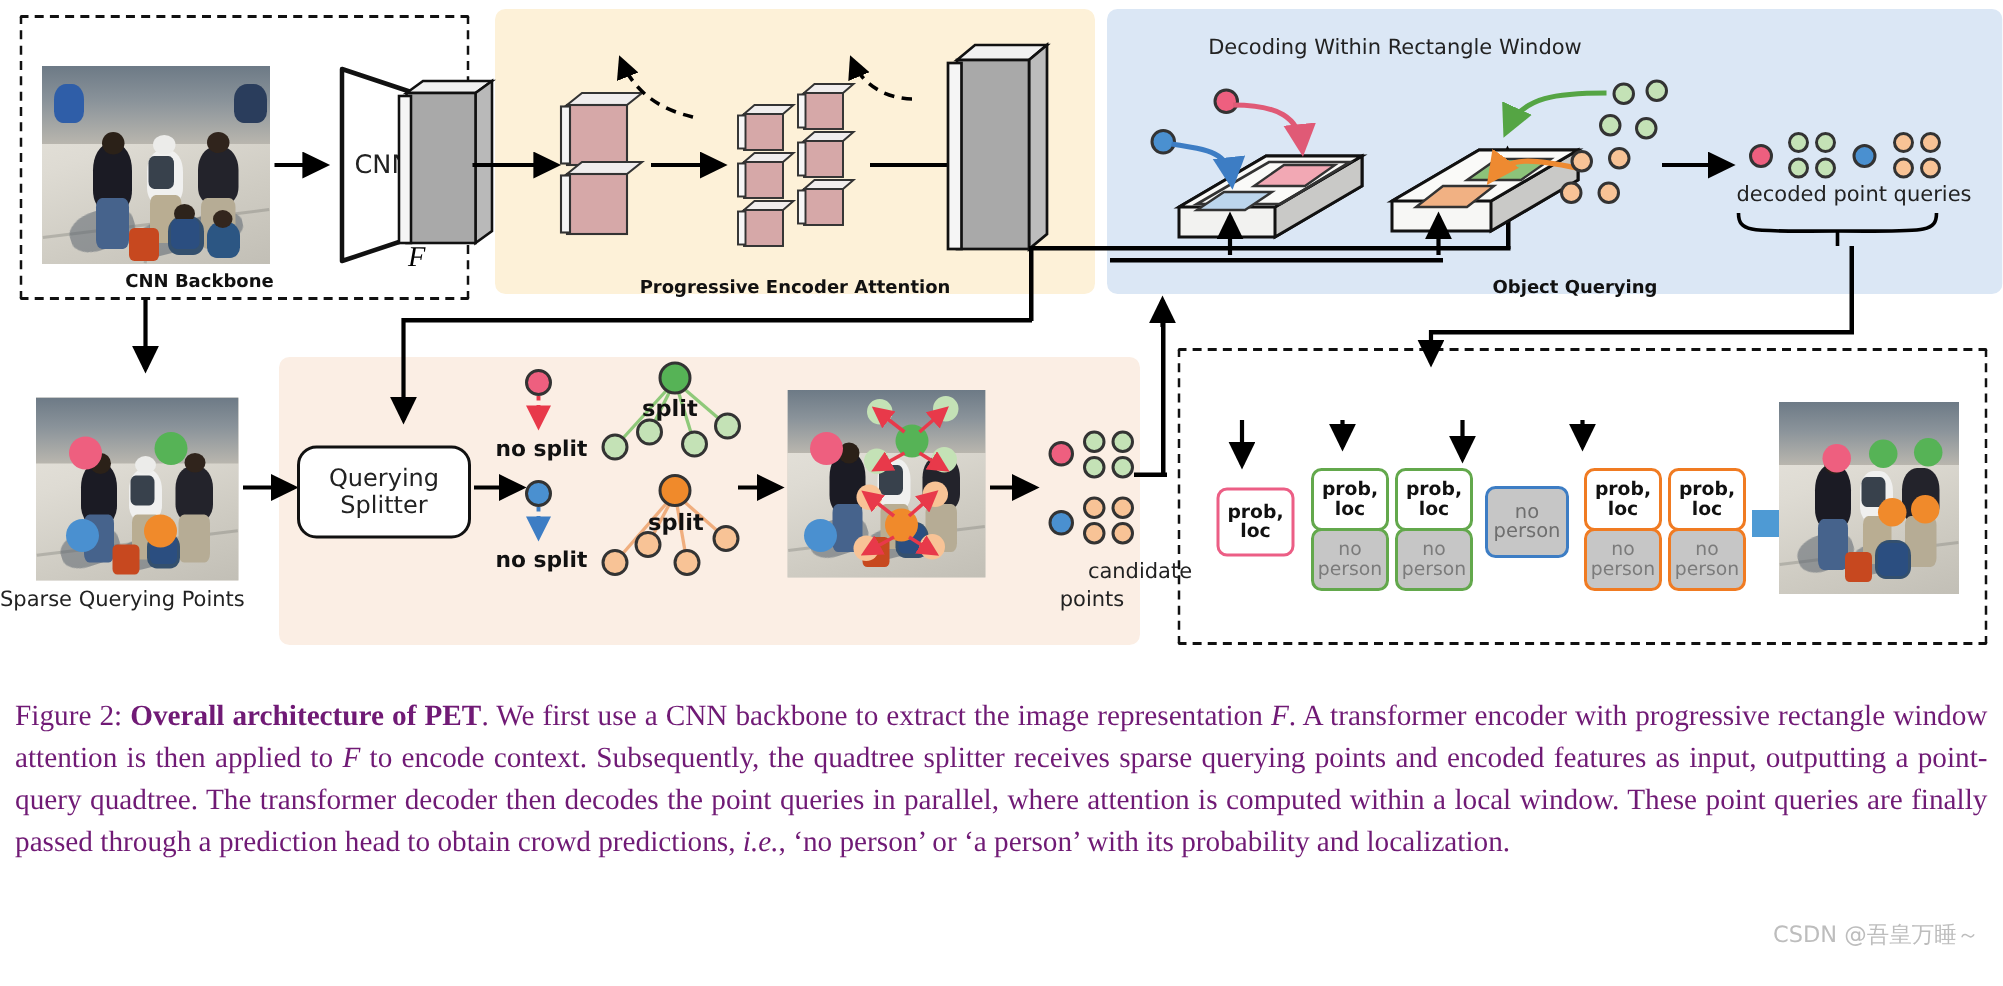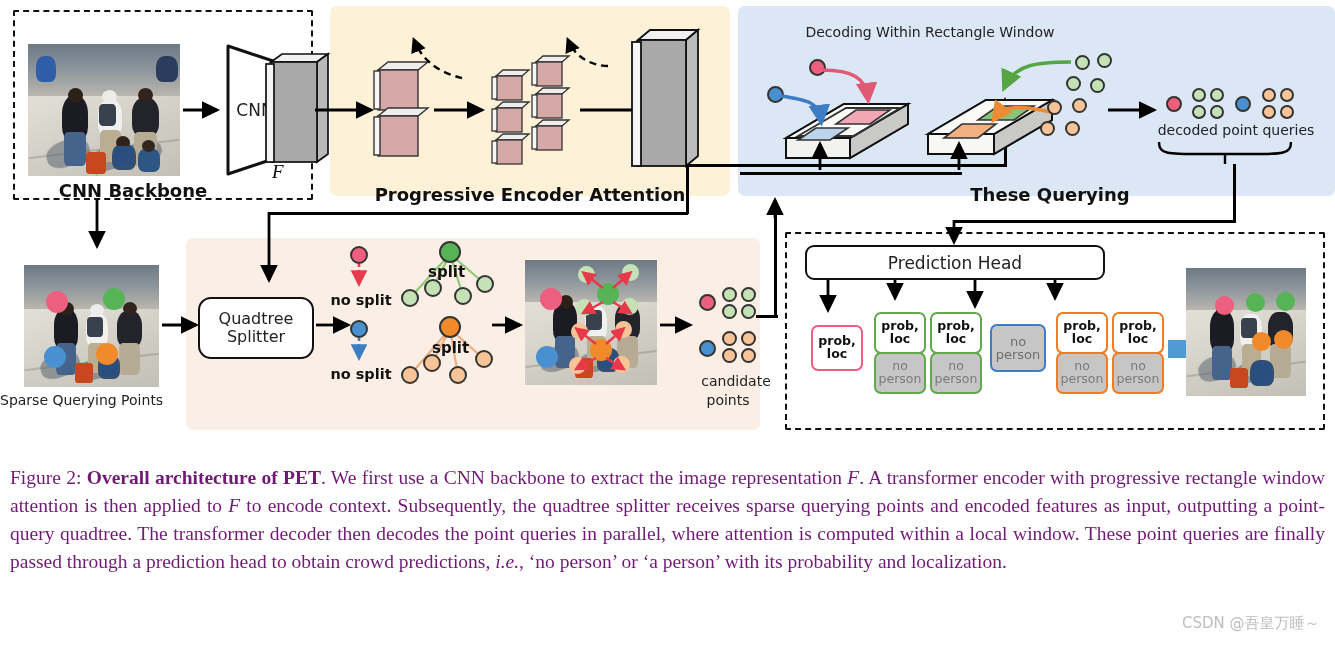--- a/index.html
+++ b/index.html
@@ -7,21 +7,21 @@
        font-family:"DejaVu Sans",sans-serif;}
   #fig{position:absolute;left:0;top:0;width:1335px;height:450px;}
   .abs{position:absolute;}
 
   
   .panel-dashed{border:2.5px dashed #111;border-radius:2px;box-sizing:border-box;}
   .panel-yellow{background:#fdf1d8;border-radius:7px;}
   .panel-blue{background:#dbe7f5;border-radius:7px;}
   .panel-peach{background:#fbeee4;border-radius:7px;}
 
-  .ptitle{font-weight:bold;font-size:18px;color:#111;text-align:center;
+  .ptitle{font-weight:bold;font-size:12px;color:#111;text-align:center;
           font-family:"DejaVu Sans",sans-serif;white-space:nowrap;}
   .plabel{font-size:14px;color:#222;text-align:center;white-space:nowrap;
           font-family:"DejaVu Sans",sans-serif;}
   .boldsmall{font-weight:bold;font-size:13.5px;color:#111;white-space:nowrap;}
 
   
   .crowd{position:absolute;overflow:hidden;background:#cfcbc4;}
   .crowd .ground{position:absolute;inset:0;
     background:
       linear-gradient(115deg,rgba(255,255,255,.10) 0 2px,rgba(0,0,0,0) 2px 100%),
@@ -288,21 +288,21 @@
   <div class="dot" style="left:1262px;top:105px;width:14px;height:14px;background:#f8c396;border:2px solid #333;"></div>
   <div class="dot" style="left:1280px;top:105px;width:14px;height:14px;background:#f8c396;border:2px solid #333;"></div>
 
   <div class="abs plabel" style="left:1146px;top:122px;width:180px;">decoded point queries</div>
 
   <svg class="abs" style="left:1155px;top:140px;width:160px;height:32px;">
     <path d="M4,2 C4,16 14,14 70,14 C126,14 136,16 136,2" fill="none" stroke="#000" stroke-width="2.4"></path>
     <path d="M70,14 L70,24" stroke="#000" stroke-width="2.4"></path>
   </svg>
 
-  <div class="abs ptitle" style="left:860px;top:184px;width:380px;">These Querying</div>
+  <div class="abs ptitle" style="left:860px;top:184px;width:380px;">Object Querying</div>
 
   <svg class="abs" style="left:811px;top:140px;width:20px;height:36px;">
     <line x1="9" y1="30" x2="9" y2="4" stroke="#000" stroke-width="2.8" marker-end="url(#ah)"></line>
   </svg>
   <svg class="abs" style="left:950px;top:140px;width:20px;height:36px;">
     <line x1="9" y1="30" x2="9" y2="4" stroke="#000" stroke-width="2.8" marker-end="url(#ah)"></line>
   </svg>
   <div class="hline" style="left:740px;top:172px;width:222px;"></div>
 
   <div class="vline" style="left:1233px;top:164px;height:58px;"></div>
@@ -337,21 +337,21 @@
   <div class="dot" style="left:44px;top:346px;width:22px;height:22px;background:#4a90d0;"></div>
   <div class="dot" style="left:96px;top:343px;width:22px;height:22px;background:#f08a2b;"></div>
   <div class="abs plabel" style="left:0px;top:392px;width:158px;">Sparse Querying Points</div>
 
   <svg class="abs" style="left:162px;top:315px;width:46px;height:20px;">
     <line x1="0" y1="10" x2="34" y2="10" stroke="#000" stroke-width="2.8" marker-end="url(#ah)"></line>
   </svg>
 
   <div class="rbox" style="left:198px;top:297px;width:116px;height:62px;border-radius:13px;">
     <div style="text-align:center;line-height:1.12;font-size:16px;color:#222;">
-      <div>Quadtree</div>
+      <div>Querying</div>
       <div>Splitter</div>
     </div>
   </div>
 
   <svg class="abs" style="left:316px;top:315px;width:44px;height:20px;">
     <line x1="0" y1="10" x2="32" y2="10" stroke="#000" stroke-width="2.8" marker-end="url(#ah)"></line>
   </svg>
 
   <div class="dot" style="left:350px;top:246px;width:18px;height:18px;background:#ee5f7f;border:2px solid #333;"></div>
   <svg class="abs" style="left:350px;top:264px;width:20px;height:28px;">
@@ -468,33 +468,30 @@
   <div class="dot" style="left:699px;top:340px;width:17px;height:17px;background:#4a90d0;border:2px solid #333;"></div>
   <div class="dot" style="left:722px;top:287px;width:15px;height:15px;background:#c4e2b6;border:2px solid #333;"></div>
   <div class="dot" style="left:741px;top:287px;width:15px;height:15px;background:#c4e2b6;border:2px solid #333;"></div>
   <div class="dot" style="left:722px;top:304px;width:15px;height:15px;background:#c4e2b6;border:2px solid #333;"></div>
   <div class="dot" style="left:741px;top:304px;width:15px;height:15px;background:#c4e2b6;border:2px solid #333;"></div>
   <div class="dot" style="left:722px;top:331px;width:15px;height:15px;background:#f8c396;border:2px solid #333;"></div>
   <div class="dot" style="left:741px;top:331px;width:15px;height:15px;background:#f8c396;border:2px solid #333;"></div>
   <div class="dot" style="left:722px;top:348px;width:15px;height:15px;background:#f8c396;border:2px solid #333;"></div>
   <div class="dot" style="left:741px;top:348px;width:15px;height:15px;background:#f8c396;border:2px solid #333;"></div>
 
-  <div class="abs plabel" style="left:684px;top:373px;width:104px;">candidate</div>
+  <div class="abs plabel" style="left:708px;top:373px;width:104px;">candidate</div>
   <div class="abs plabel" style="left:676px;top:392px;width:104px;">points</div>
 
 
   <div class="hline" style="left:756px;top:315px;width:22px;"></div>
   <div class="vline" style="left:774px;top:210px;height:107px;"></div>
   <svg class="abs" style="left:766px;top:196px;width:20px;height:24px;">
     <line x1="9" y1="22" x2="9" y2="4" stroke="#000" stroke-width="2.8" marker-end="url(#ah)"></line>
   </svg>
 
-  <div class="rbox" style="left:805px;top:245px;width:300px;height:35px;">
-    <span style="font-size:17px;color:#222;">Prediction Head</span>
-  </div>
 
   <svg class="abs" style="left:795px;top:280px;width:340px;height:48px;">
     <g stroke="#000" stroke-width="2.8" marker-end="url(#ah)">
       <line x1="33" y1="0" x2="33" y2="30"></line>
       <line x1="100" y1="0" x2="100" y2="18"></line>
       <line x1="180" y1="0" x2="180" y2="26"></line>
       <line x1="260" y1="0" x2="260" y2="18"></line>
     </g>
   </svg>
 

